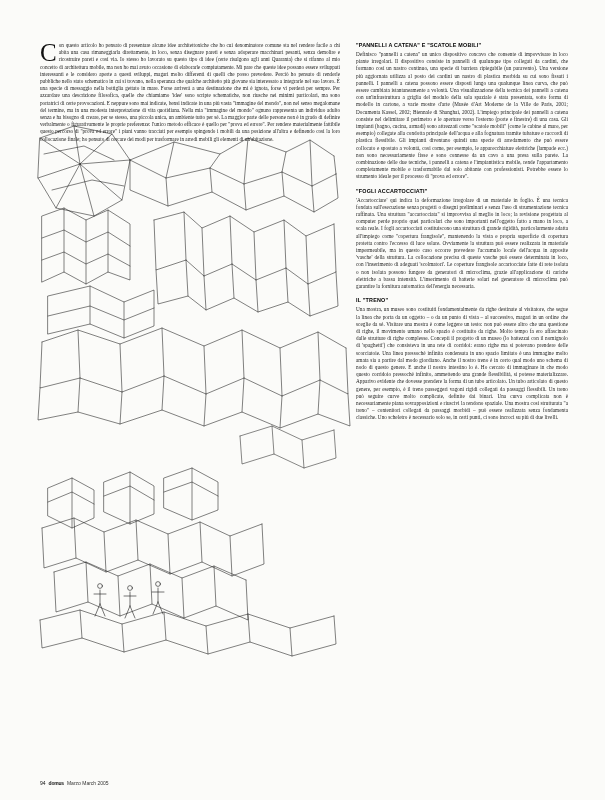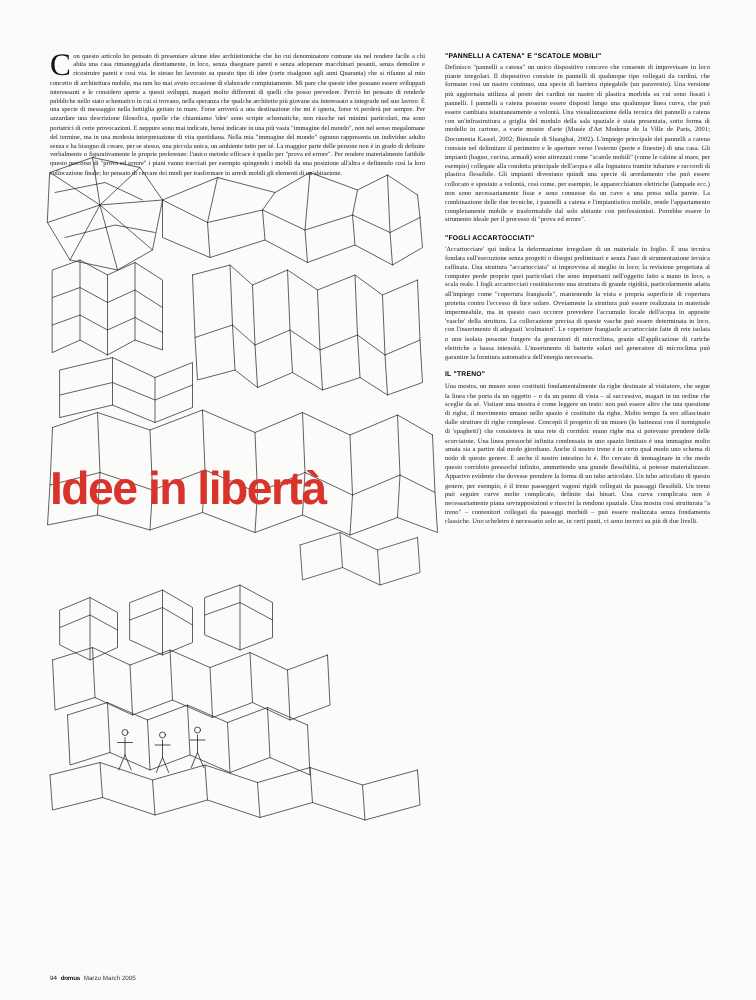--- a/index.html
+++ b/index.html
@@ -267,21 +267,20 @@
         <path d="M46 490 L48 518"></path>
         <path d="M88 504 L90 532"></path>
         <path d="M130 492 L132 520"></path>
         <path d="M172 506 L174 534"></path>
         <path d="M214 494 L216 522"></path>
         <path d="M256 508 L258 536"></path>
       </g>
     </svg>
   </div>
 
-  <div class="headline">Idee in libertà</div>
 
   <div class="col-left">
     <p class="dropcap-para">
       <span class="dropcap">C</span><span>on questo articolo ho pensato di presentare alcune idee architettoniche che ho cui denominatore comune sta nel rendere facile a chi abita una casa rimaneggiarla direttamente, in loco, senza disegnare pareti e senza adoperare macchinari pesanti, senza demolire e ricostruire pareti e così via. Io stesso ho lavorato su questo tipo di idee (certe risalgono agli anni Quaranta) che si rifanno al mio concetto di architettura mobile, ma non ho mai avuto occasione di elaborarle compiutamente. Mi pare che queste idee possano essere sviluppati interessanti e le considero aperte a questi sviluppi, magari molto differenti di quelli che posso prevedere. Perciò ho pensato di renderle pubbliche nello stato schematico in cui si trovano, nella speranza che qualche architetto più giovane sia interessato a integrarle nel suo lavoro. È una specie di messaggio nella bottiglia gettato in mare. Forse arriverà a una destinazione che mi è ignota, forse vi perderà per sempre. Per azzardare una descrizione filosofica, quelle che chiamiamo 'idee' sono scripte schematiche, non riusche nei minimi particolari, ma sono portatrici di certe provocazioni. E neppure sono mai indicate, bensì indicate in una più vasta "immagine del mondo", non nel senso megalomane del termine, ma in una modesta interpretazione di vita quotidiana. Nella mia "immagine del mondo" ognuno rappresenta un individuo adulto senza e ha bisogno di creare, per se stesso, una piccola unica, un ambiente tutto per sé. La maggior parte delle persone non è in grado di definire verbalmente o figurativamente le proprie preferenze: l'unico metodo efficace è quello per "prova ed errore". Per rendere materialmente fattibile questo percorso di "prova ed errore" i piani vanno tracciati per esempio spingendo i mobili da una posizione all'altra e definendo così la loro collocazione finale; ho pensato di cercare dei modi per trasformare in arredi mobili gli elementi di un'abitazione.</span>
     </p>
   </div>
 
   <div class="bottom-left"></div>
 
   <div class="col-right">

